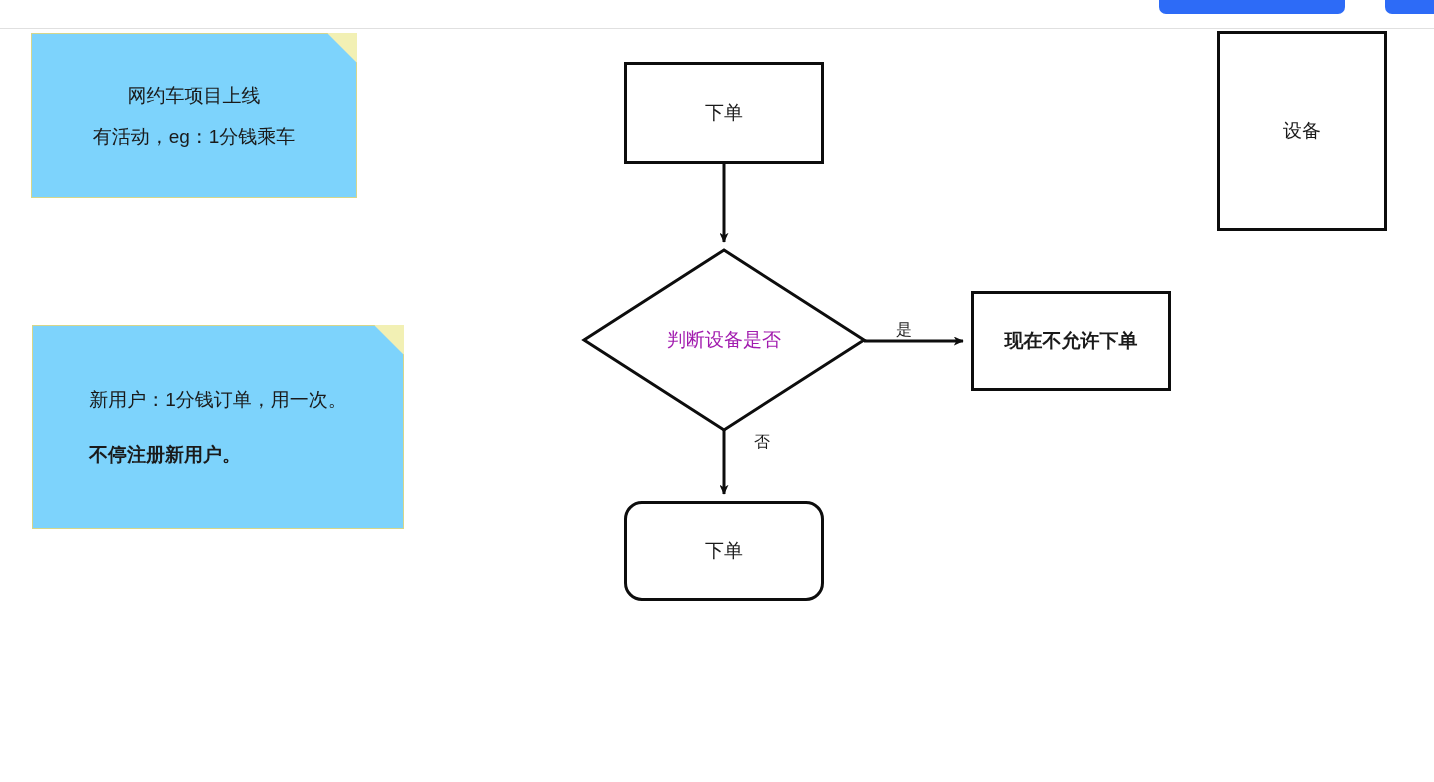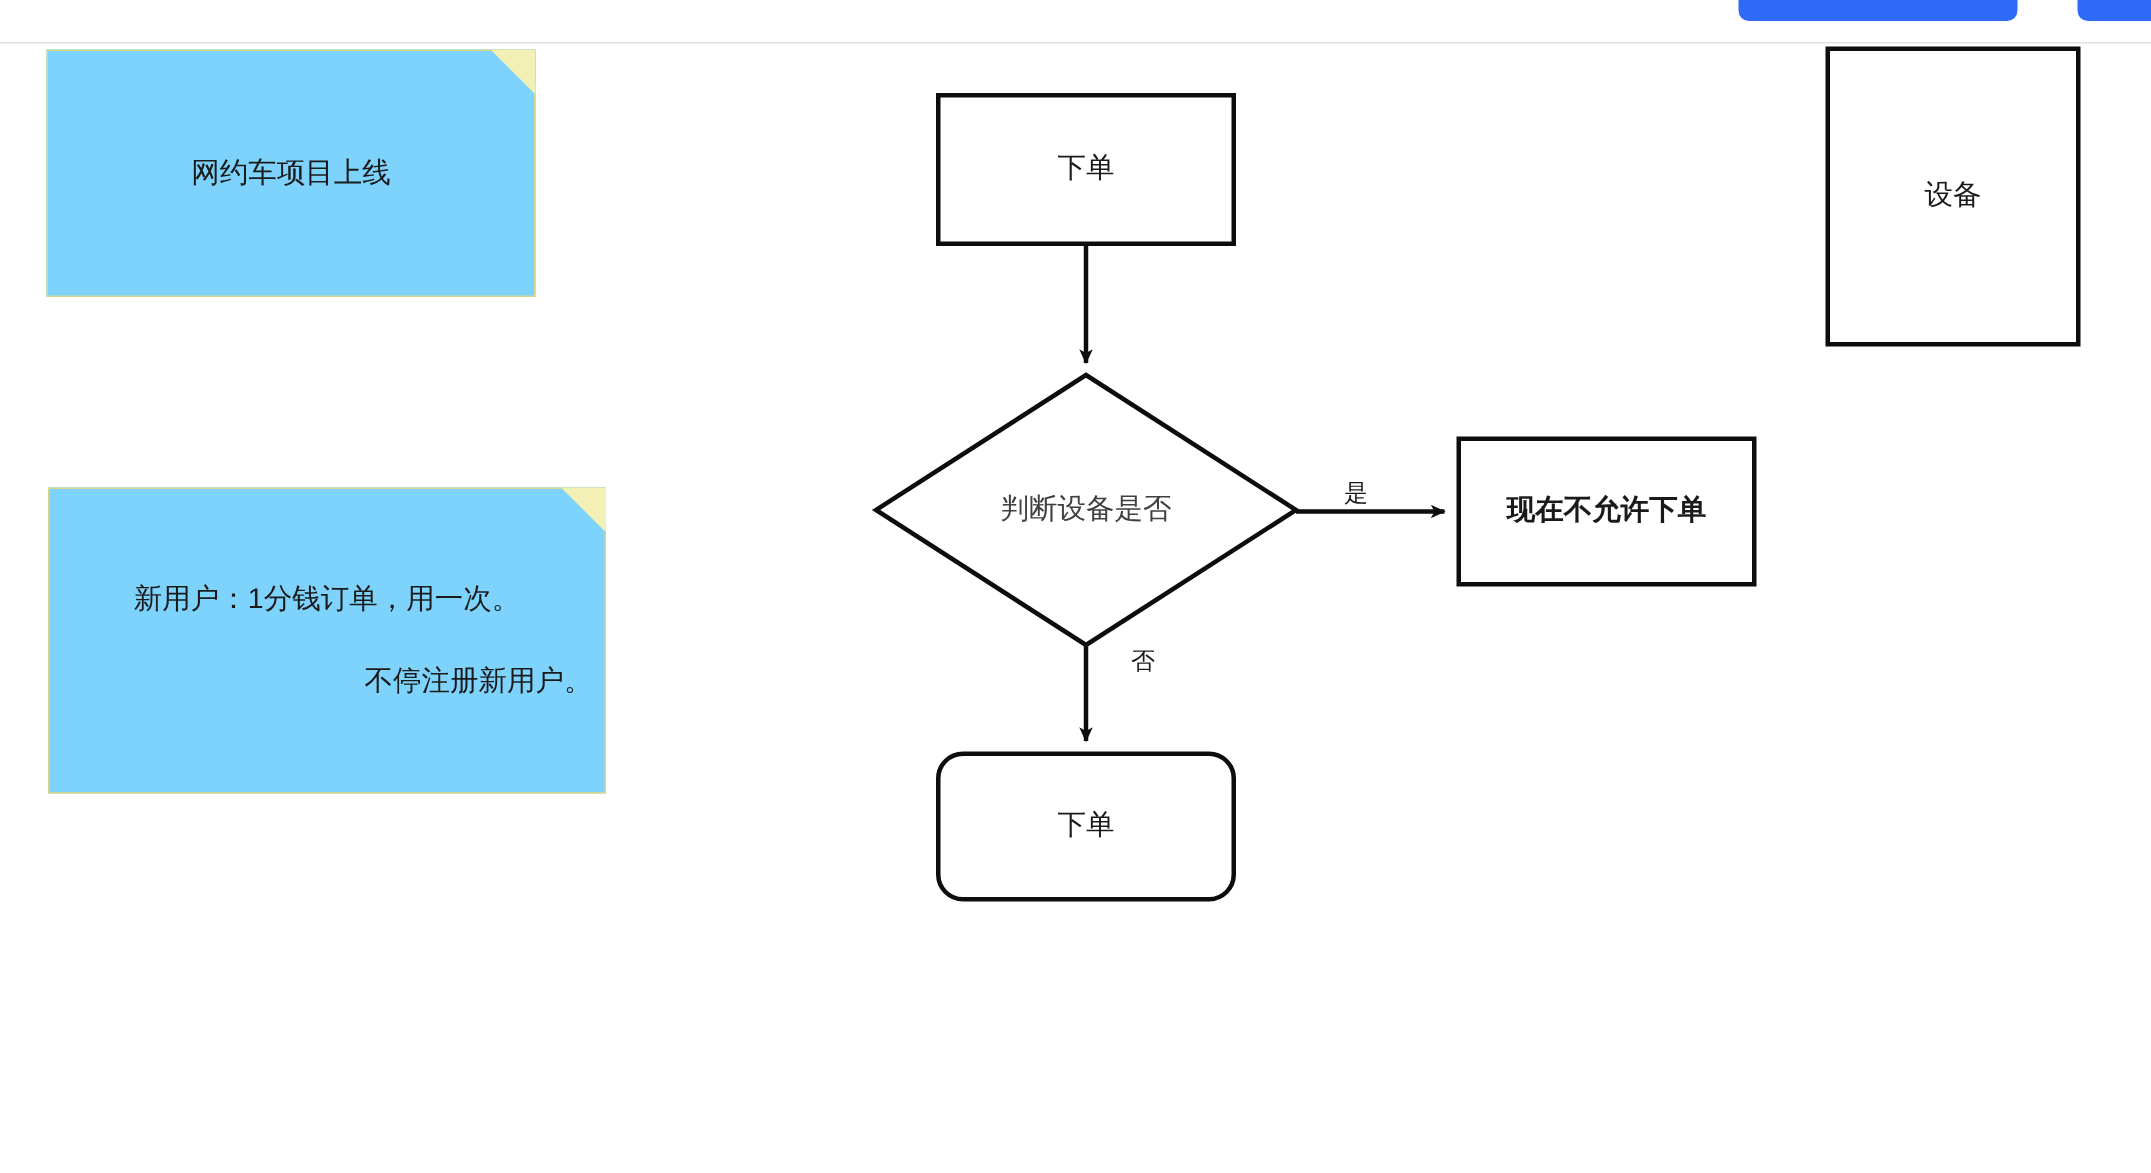--- a/index.html
+++ b/index.html
@@ -160,21 +160,21 @@
     cursor: move;
     user-select: none;
   }
   #shape-decision .decision-label {
     position: absolute;
     left: 0;
     top: 50%;
     width: 100%;
     transform: translateY(-50%);
     text-align: center;
-    color: #404040;
+    color: #a21caf;
     font-size: 19px;
     line-height: 28px;
     pointer-events: none;
   }
 
   
   .edge-label {
     position: absolute;
     color: #1a1a1a;
     font-size: 16px;
@@ -209,28 +209,29 @@
 
     <line x1="724" y1="402" x2="724" y2="466" stroke="#0d0d0d" stroke-width="3" marker-end="url(#arrowhead)"></line>
 
     <polygon points="724,222 864,312 724,402 584,312" fill="#ffffff" stroke="#0d0d0d" stroke-width="3"></polygon>
   </svg>
 
   <div id="note-launch" class="note">
     <div class="fold"></div>
     <div class="note-text">
       <div>网约车项目上线</div>
+      <div>有活动，eg：1分钱乘车</div>
     </div>
   </div>
 
   <div id="note-newuser" class="note">
     <div class="fold"></div>
     <div class="note-text">
       <div>新用户：1分钱订单，用一次。</div>
-      <div style="text-align:right; padding-left:48px;">不停注册新用户。</div>
+      <div style="text-align:left; padding-left:48px;font-weight:bold;">不停注册新用户。</div>
     </div>
   </div>
 
   <div id="shape-order-start" class="shape">
     <span>下单</span>
   </div>
 
   <div id="shape-decision">
     <div class="decision-label">
       <div>判断设备是否</div>

